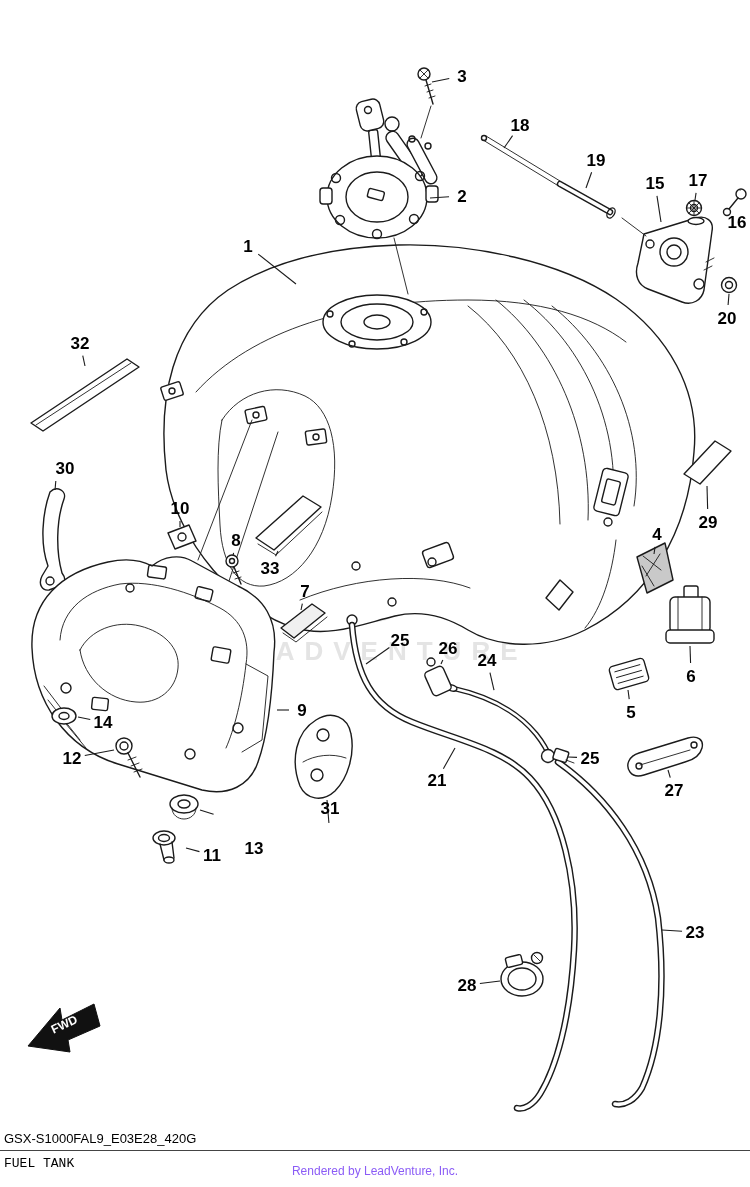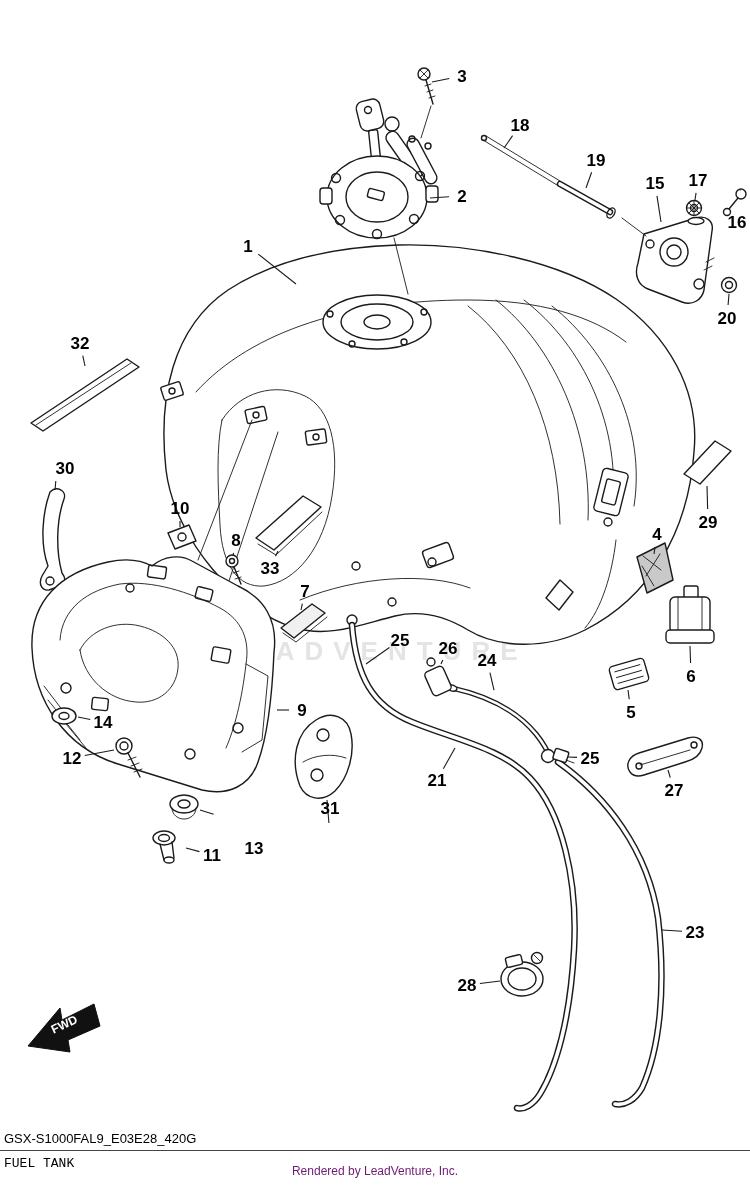--- a/index.html
+++ b/index.html
@@ -23,21 +23,21 @@
   #leader-lines line{stroke:#1b1b1b;stroke-width:1.1;}
   #fwd-arrow text{font-weight:bold;}
 
   .callout{position:absolute;transform:translate(-50%,-50%);font-size:17px;font-weight:bold;
            line-height:1;cursor:pointer;user-select:none;}
   .fig-title{position:absolute;left:6px;top:2px;margin:0;font-size:31px;font-weight:800;
              font-family:"DejaVu Sans","Liberation Sans",sans-serif;letter-spacing:0.5px;}
   .footer-code{position:absolute;left:4px;top:1131px;font-size:13px;}
   .footer-rule{position:absolute;left:0;top:1150px;width:750px;border-top:1.5px solid #444;height:0;}
   .footer-title{position:absolute;left:4px;top:1156px;font-size:13px;font-family:Liberation Mono, monospace;}
-  .footer-rendered{position:absolute;left:0;top:1164px;width:750px;text-align:center;font-size:12px;color:#701a75;}
+  .footer-rendered{position:absolute;left:0;top:1164px;width:750px;text-align:center;font-size:12px;color:#8b5cf6;}
 </style>
 </head>
 <body>
 
 <div class="stage">
 
   <svg id="diagram-svg" width="750" height="1187" viewBox="0 0 750 1187">
 
     <g id="watermark">
       <path d="M375,508 C394,540 408,566 408,588 C408,608 393,622 375,622 C357,622 342,608 342,588 C342,566 356,540 375,508 Z" fill="#ececec"></path>

